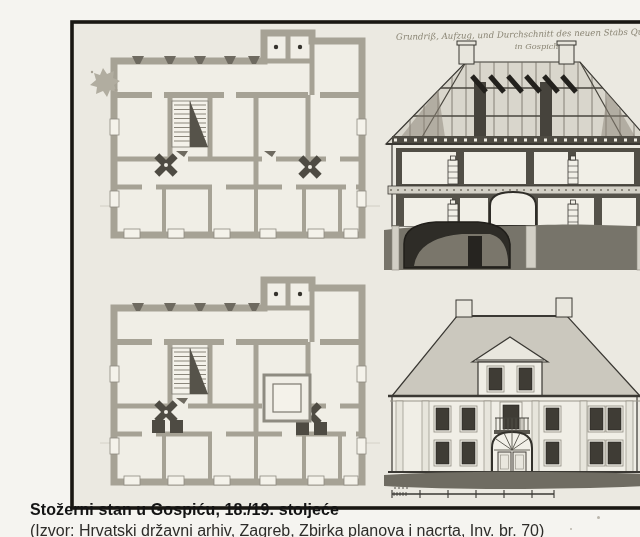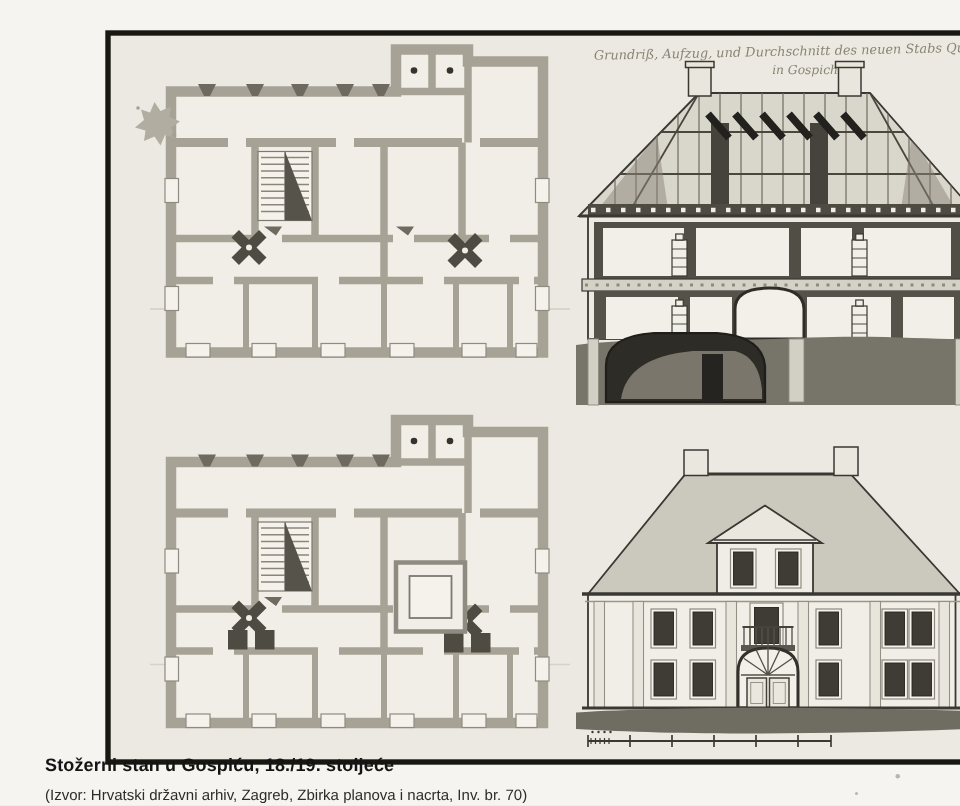--- a/index.html
+++ b/index.html
@@ -5,26 +5,26 @@
   html,body{margin:0;padding:0;}
   body{
     width:640px;height:537px;overflow:hidden;position:relative;
     background:var(--c-page-bg,#f5f4f0);
     font-family:"Liberation Sans", sans-serif;
   }
   .scan-frame{position:absolute;left:30px;top:4px;width:601px;height:490px;}
   .scan-frame svg{display:block;width:601px;height:490px;}
   .caption-title{
     position:absolute;left:30px;top:501px;margin:0;
-    font-size:12px;line-height:18px;font-weight:bold;
+    font-size:16px;line-height:18px;font-weight:bold;
     color:var(--c-caption-ink,#141414);letter-spacing:.1px;
   }
   .caption-source{
     position:absolute;left:30px;top:524px;margin:0;
-    font-size:10px;line-height:14px;font-weight:normal;
+    font-size:16px;line-height:14px;font-weight:normal;
     color:#2e2c29;
   }
   .speck{position:absolute;background:#b9b5ab;border-radius:50%;}
   
   .paper{fill:var(--c-paper,#ebe9e1);stroke:var(--c-frame,#191712);stroke-width:3.6;}
   .room{fill:var(--c-room,#f0eee6);stroke:#8e8b81;stroke-width:1;}
   .wallline{stroke:var(--c-wall,#a6a295);fill:none;}
   .darkfill{fill:var(--c-dark,#4e4b43);}
   .winsur{fill:#f4f2ea;stroke:#8e8a7f;stroke-width:.8;}
   .windark{fill:#3f3c35;stroke:#262420;stroke-width:.6;}

